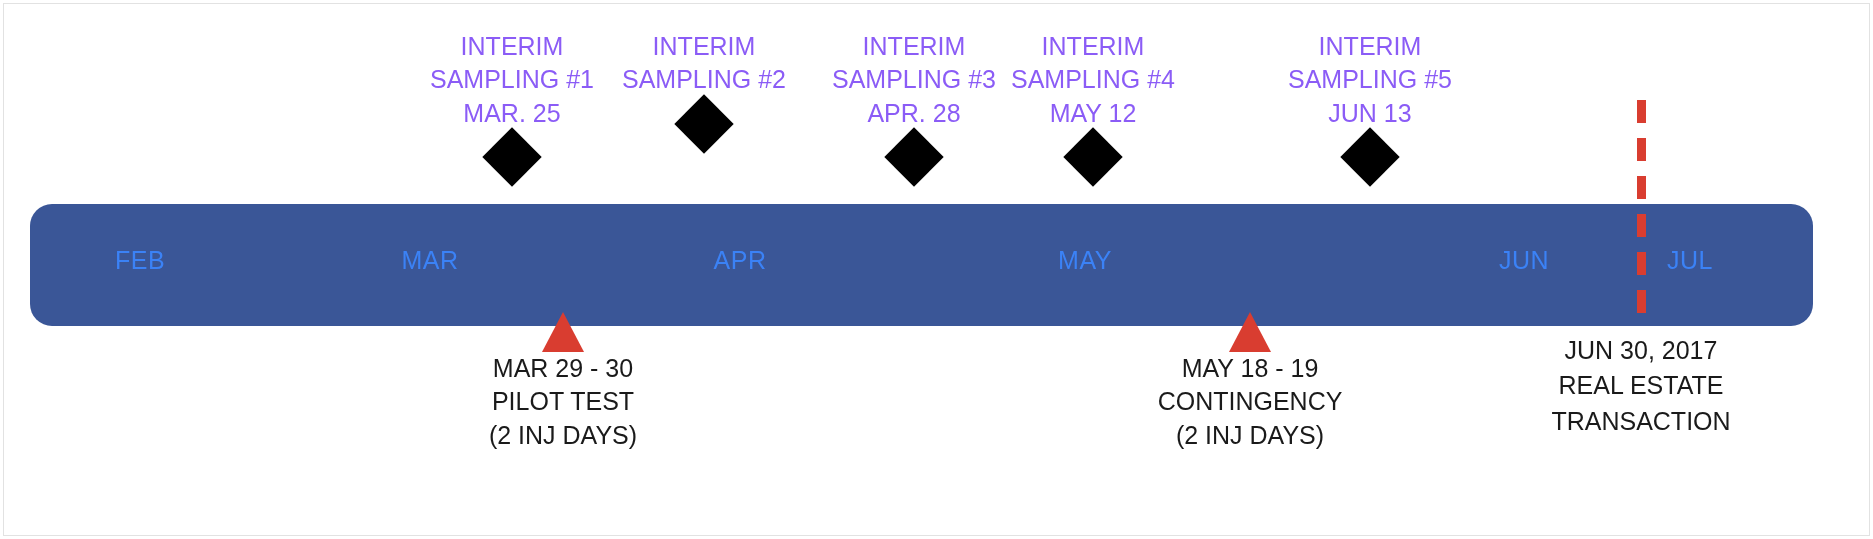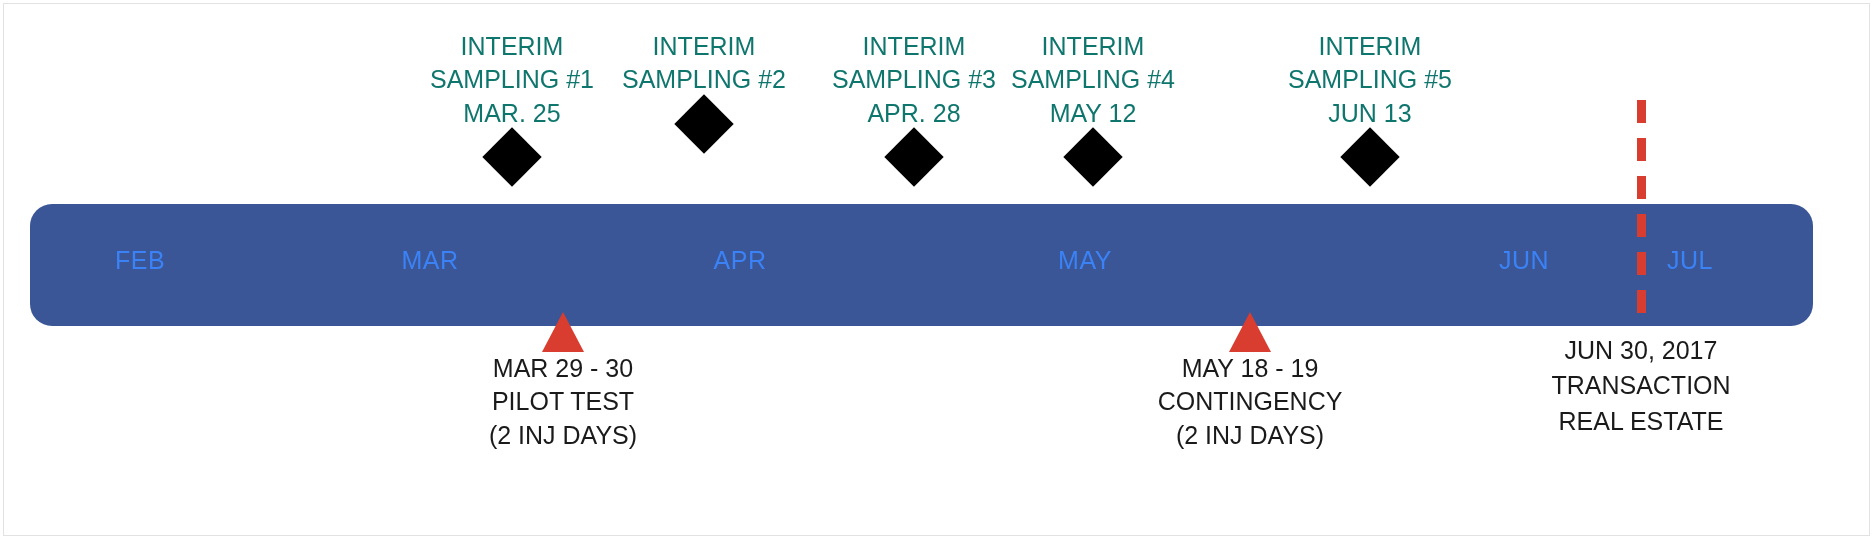--- a/index.html
+++ b/index.html
@@ -80,21 +80,21 @@
 
   
   .sampling {
     position: absolute;
     transform: translateX(-50%);
     width: 230px;
     text-align: center;
   }
   .sampling .samp-text {
     font-size: 25px;
-    color: #0f766e;
+    color: #8b5cf6;
     line-height: 1.33;
     white-space: nowrap;
   }
   .sampling .diamond {
     width: 42px;
     height: 42px;
     margin: 6px auto 0 auto;
     background: #000000;
     transform: rotate(45deg);
   }
@@ -155,22 +155,22 @@
   <div class="month-label" style="left:430px;">MAR</div>
   <div class="month-label" style="left:740px;">APR</div>
   <div class="month-label" style="left:1085px;">MAY</div>
   <div class="month-label" style="left:1484px;margin-left:40px;">JUN</div>
   <div class="month-label" style="left:1690px;">JUL</div>
 
 
   <div class="milestone" style="left:1641px;">
     <div class="dash-line"></div>
     <div class="ms-text">JUN 30, 2017</div>
+    <div class="ms-text" style="margin-top:2px;">REAL ESTATE</div>
     <div class="ms-text" style="margin-top:2px;">TRANSACTION</div>
-    <div class="ms-text" style="margin-top:2px;">REAL ESTATE</div>
   </div>
 
   <div class="sampling" style="left:512px; top:30px;">
     <div class="samp-text">INTERIM</div>
     <div class="samp-text">SAMPLING #1</div>
     <div class="samp-text">MAR. 25</div>
     <div class="diamond"></div>
   </div>
 
   <div class="sampling" style="left:704px; top:30px;">

